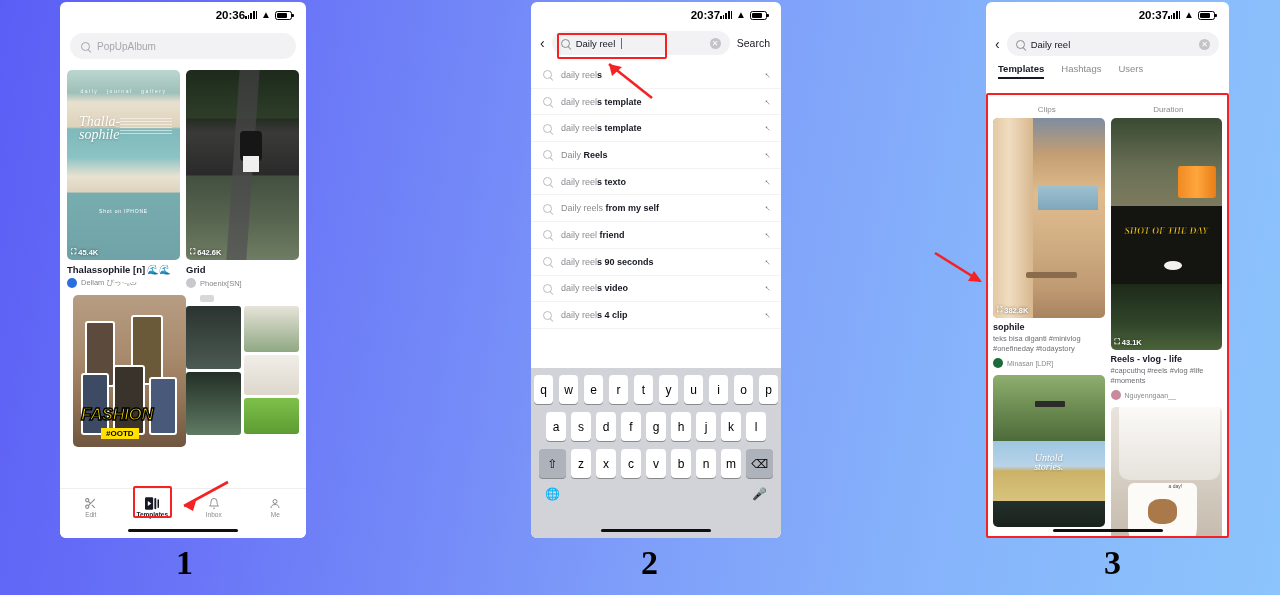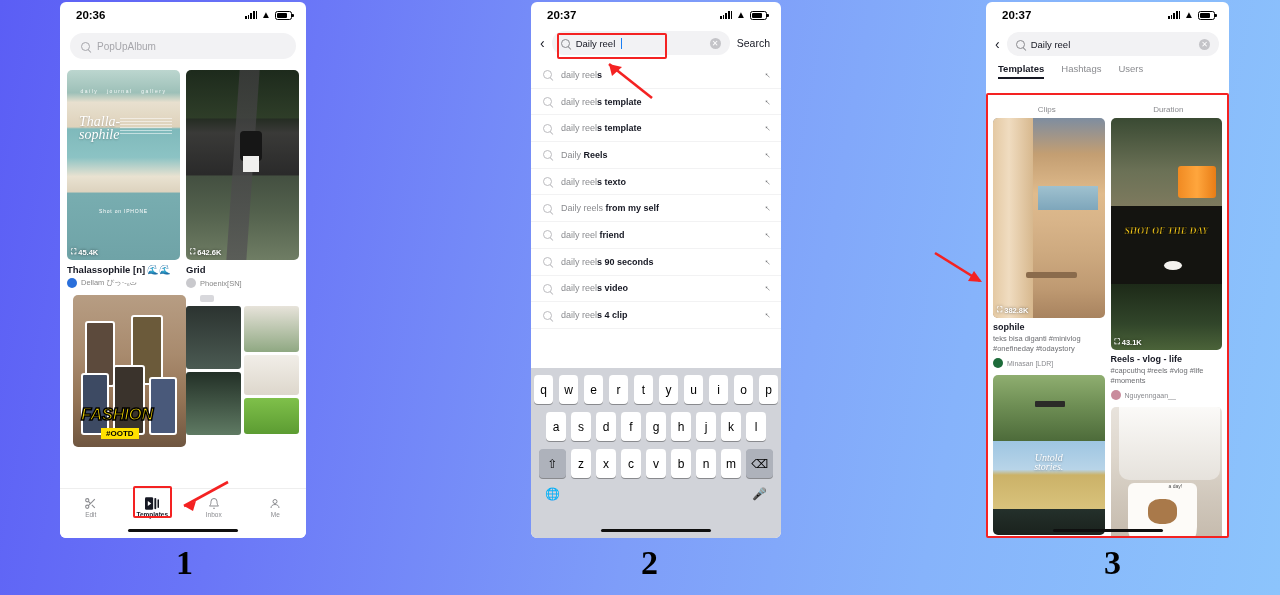--- a/index.html
+++ b/index.html
@@ -16,21 +16,21 @@
     background: #ffffff;
     border-radius: 6px;
     overflow: hidden;
   }
   #phone1 { left: 60px;  top: 2px; width: 246px; height: 536px; }
   #phone2 { left: 531px; top: 2px; width: 250px; height: 536px; }
   #phone3 { left: 986px; top: 2px; width: 243px; height: 536px; }
 
   .statusbar {
     height: 26px; display: flex; align-items: center;
-    justify-content: space-between; padding: 0 14px 0 16px;
+    justify-content: flex-end; padding: 0 14px 0 16px;
     font-size: 11.5px; font-weight: bold; color: #000;
   }
   .sb-right { display: flex; align-items: center; gap: 4px; }
   .sig { display: flex; align-items: flex-end; gap: 1px; height: 8px; }
   .sig i { width: 1.6px; background: #000; display: block; }
   .sig i:nth-child(1) { height: 3px; }
   .sig i:nth-child(2) { height: 4.5px; }
   .sig i:nth-child(3) { height: 6px; }
   .sig i:nth-child(4) { height: 8px; }
   .sig i:nth-child(5) { height: 8px; }
@@ -177,21 +177,21 @@
   .art-cat { height:78px; background:#141410; position:relative; }
   .art-cat .lbl { position:absolute; top:20px; left:50%; transform:translateX(-50%);
       color:#ffd21e; font-size:9.5px; font-weight:900; font-style:italic;
       font-family:"Liberation Serif", serif; white-space:nowrap; -webkit-text-stroke:.4px #000; }
   .art-cat .cat { position:absolute; left:48%; bottom:14px; width:18px; height:9px;
       background:#f4f2ee; border-radius:50%; }
   .art-forest { height:66px; background: linear-gradient(#1d2a18,#31452a 60%,#4b6339); }
   .art-trees { height:66px; background: linear-gradient(#8fae70,#6f8f55 45%,#4d6b3a); position:relative; }
   .art-trees .sign { position:absolute; top:26px; left:38%; width:30px; height:6px;
       background:#2b2b28; border-radius:1px; }
-  .art-field { height:68px; background: linear-gradient(#9ec6e2 0%, #b8d4e8 42%, #cbb268 50%, #d9c37c 100%);
+  .art-field { height:60px; background: linear-gradient(#9ec6e2 0%, #b8d4e8 42%, #cbb268 50%, #d9c37c 100%);
       position:relative; }
   .art-field .lbl { position:absolute; top:12px; left:50%; transform:translateX(-50%);
       color:#fff; font-size:10px; font-style:italic; font-family:"Liberation Serif", serif;
       line-height:9px; text-align:center; text-shadow:0 1px 2px rgba(0,0,0,.3); }
   .art-dark { height:26px; background: linear-gradient(#24302b,#1a221d); }
   .art-coffee { height:158px; background: linear-gradient(#e8e3dc 0%, #ded7cd 30%, #cfc6ba 60%, #bfb3a4 100%);
       position:relative; }
   .art-coffee .machine { position:absolute; left:8%; right:2%; top:0; height:46%;
       background: linear-gradient(#fbfaf8,#e6e2dc); border-radius:0 0 10px 10px; }
   .art-coffee .cup { position:absolute; left:16%; bottom:6%; width:62%; height:46%;

